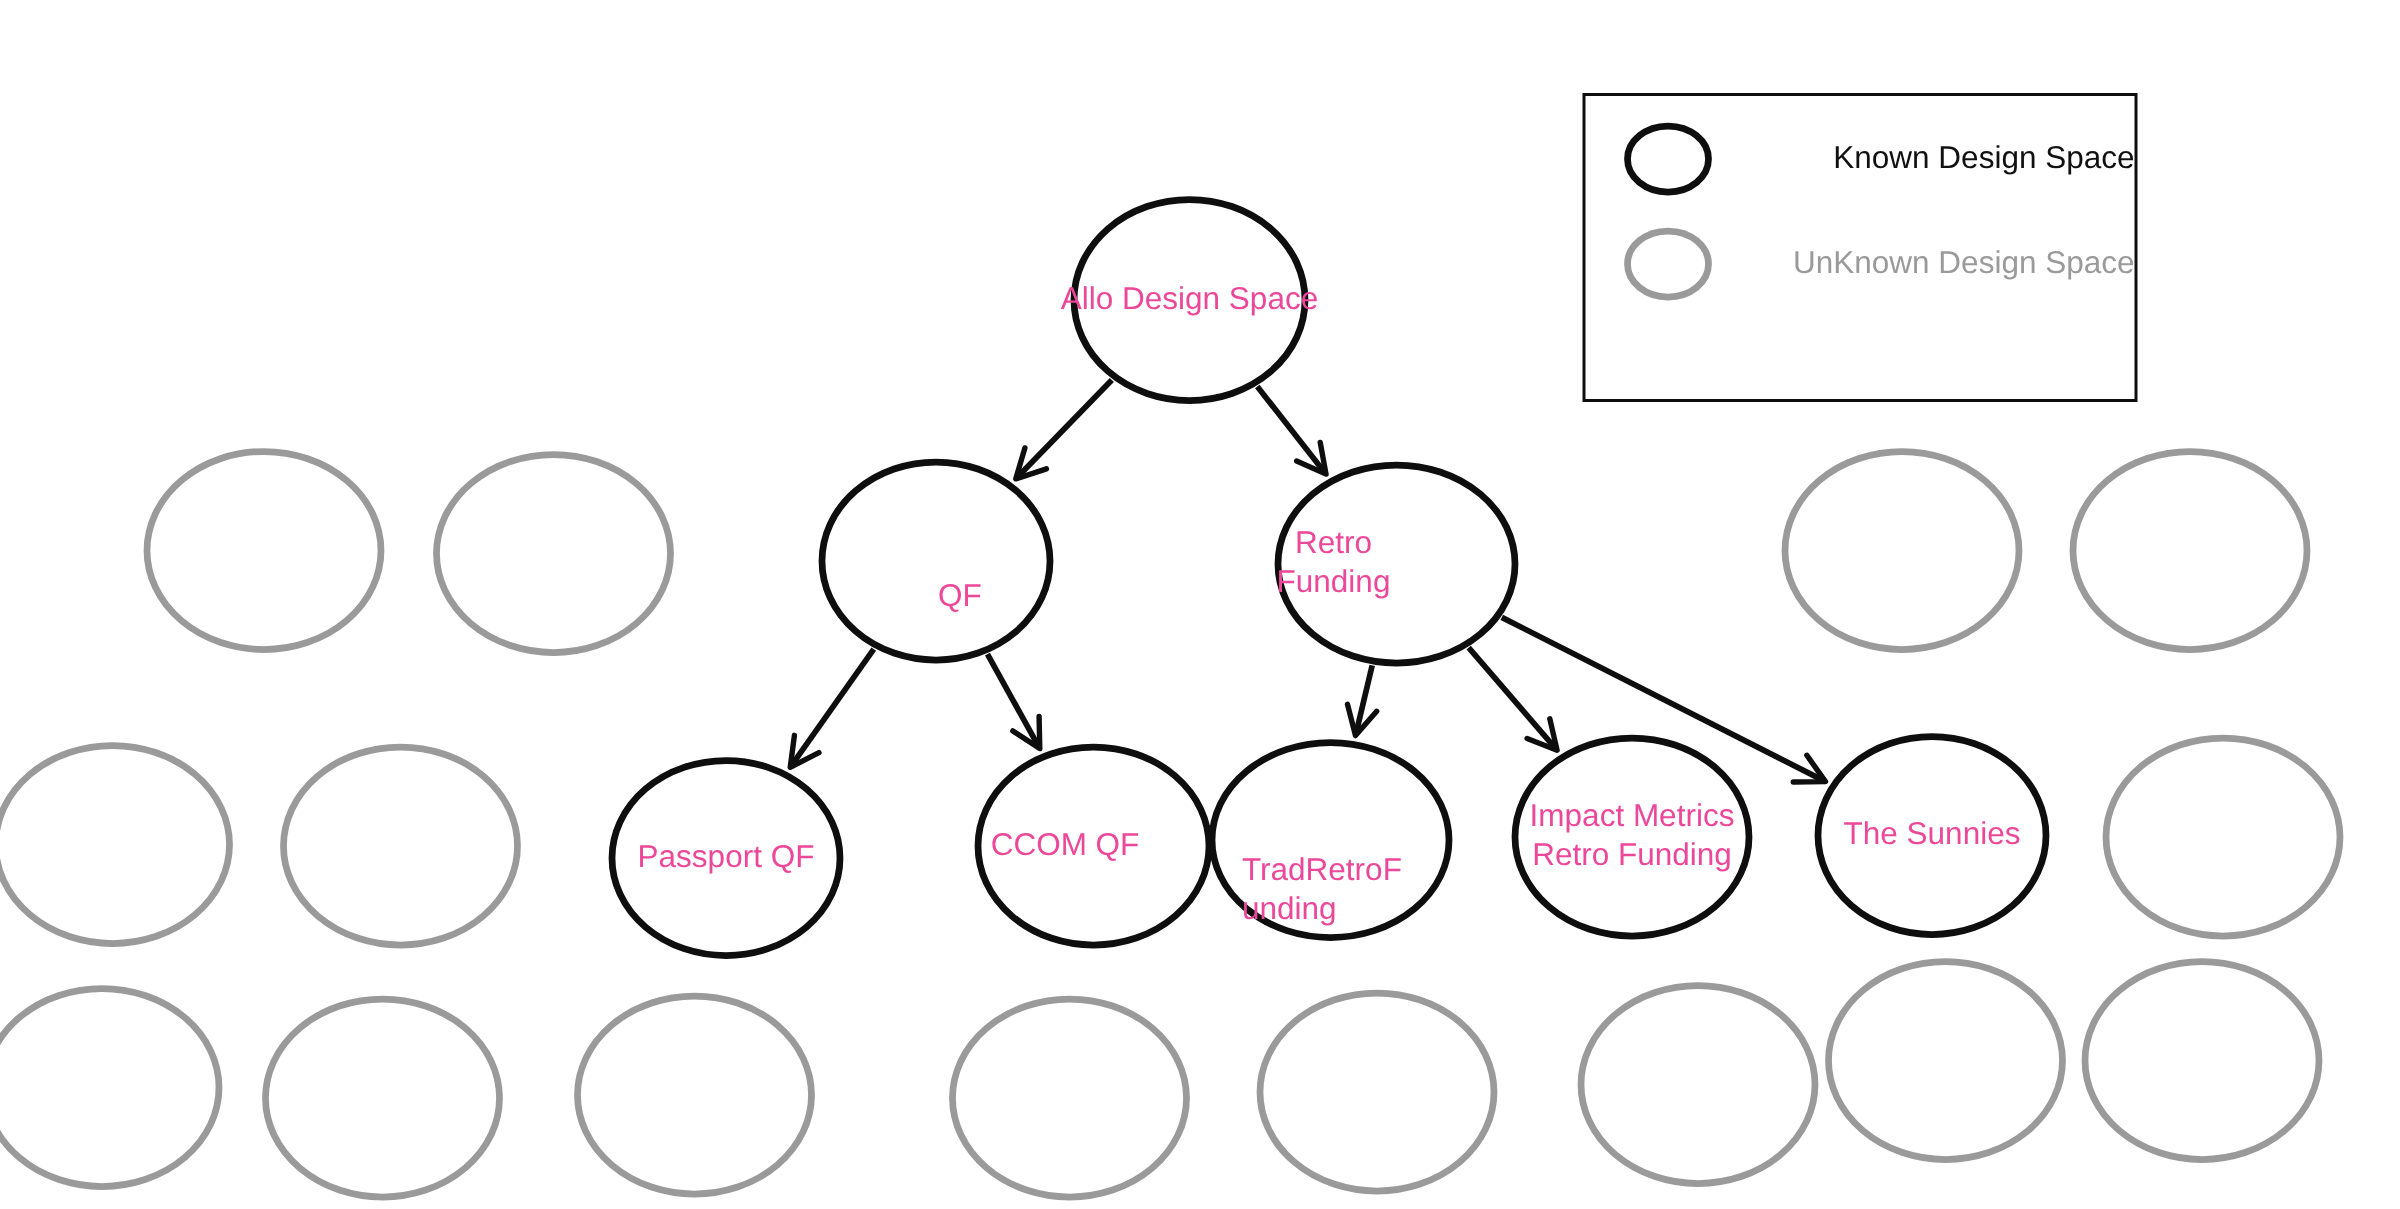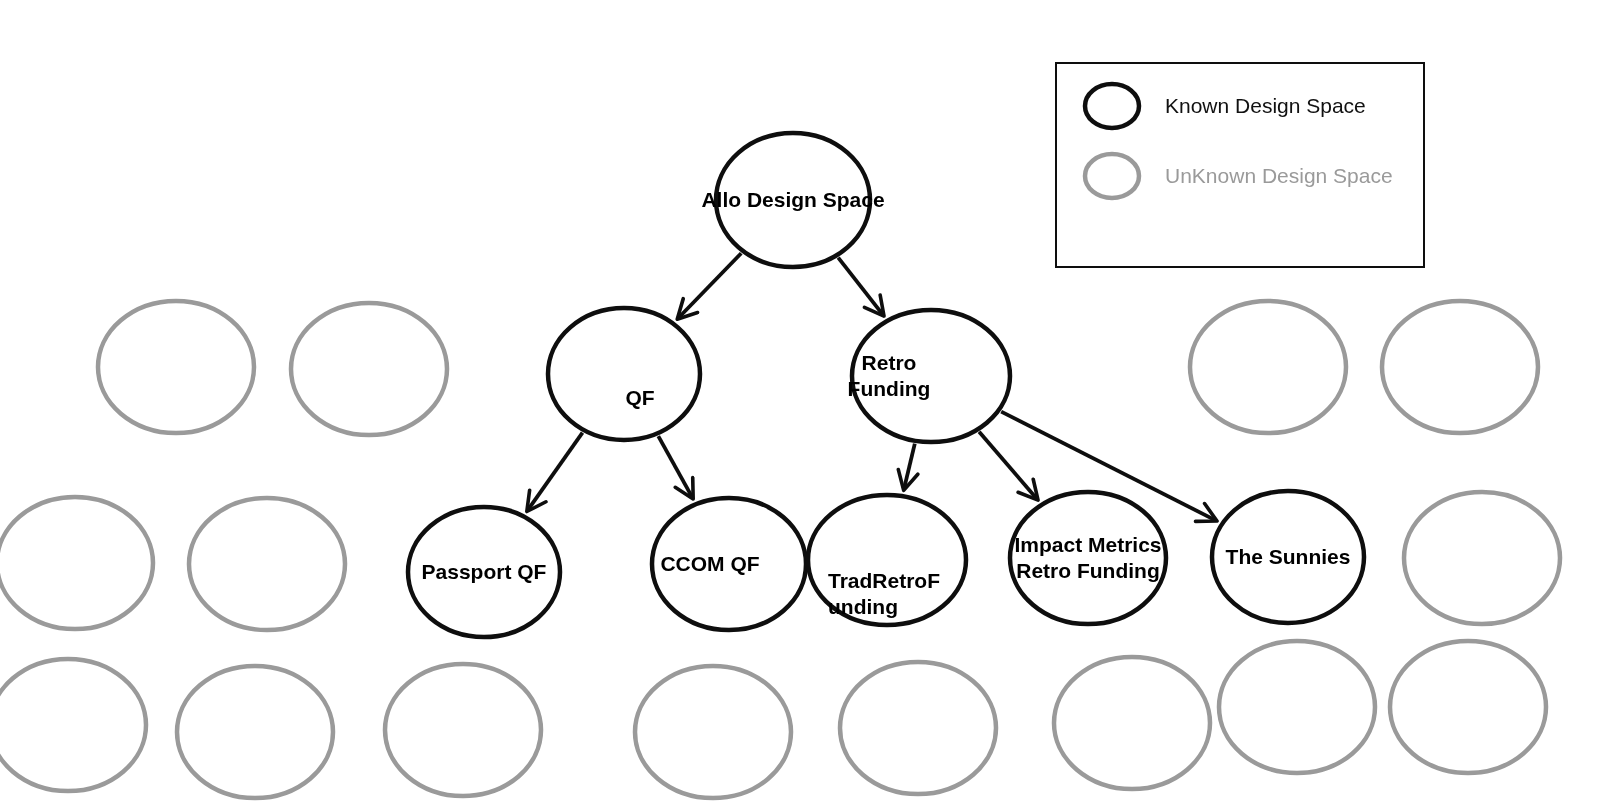--- a/index.html
+++ b/index.html
@@ -4,32 +4,31 @@
 <style>
   html,body{margin:0;padding:0;background:#ffffff;}
   #canvas{
     position:relative;width:1600px;height:806px;overflow:hidden;background:#ffffff;
     font-family:"Liberation Sans", sans-serif;
   }
   #diagram-svg{position:absolute;left:0;top:0;}
   #labels{position:absolute;left:0;top:0;width:1600px;height:806px;pointer-events:none;}
   .node-label{
     position:absolute;transform:translate(-50%,-50%);
-    font-size:21px;line-height:1.24;color:#000000;text-align:center;
+    font-size:21px;line-height:1.24;color:#ec4899;text-align:center;
     white-space:normal;
-    font-weight:bold;
   }
   .node-label.align-left{text-align:left;word-break:break-all;margin-top:34px;}
   .legend{
     position:absolute;left:1055px;top:62px;width:370px;height:206px;
     border:2px solid #0e0e0e;background:#ffffff;box-sizing:border-box;
     padding:14px 0 0 24px;
   }
   .legend-title{font-size:25px;font-weight:bold;color:#0e0e0e;margin:0 0 10px 0;}
-  .legend-item{display:flex;align-items:center;margin-bottom:14px;height:56px;}
+  .legend-item{display:flex;align-items:center;margin-bottom:14px;height:56px;justify-content:space-between;}
   .legend-item svg{flex:0 0 auto;margin-right:22px;}
   .legend-label{font-size:21px;}
   .legend-label.known{color:#111111;}
   .legend-label.unknown{color:#9a9a9a;}
 </style>
 </head>
 <body>
 
 <div id="canvas">
 

